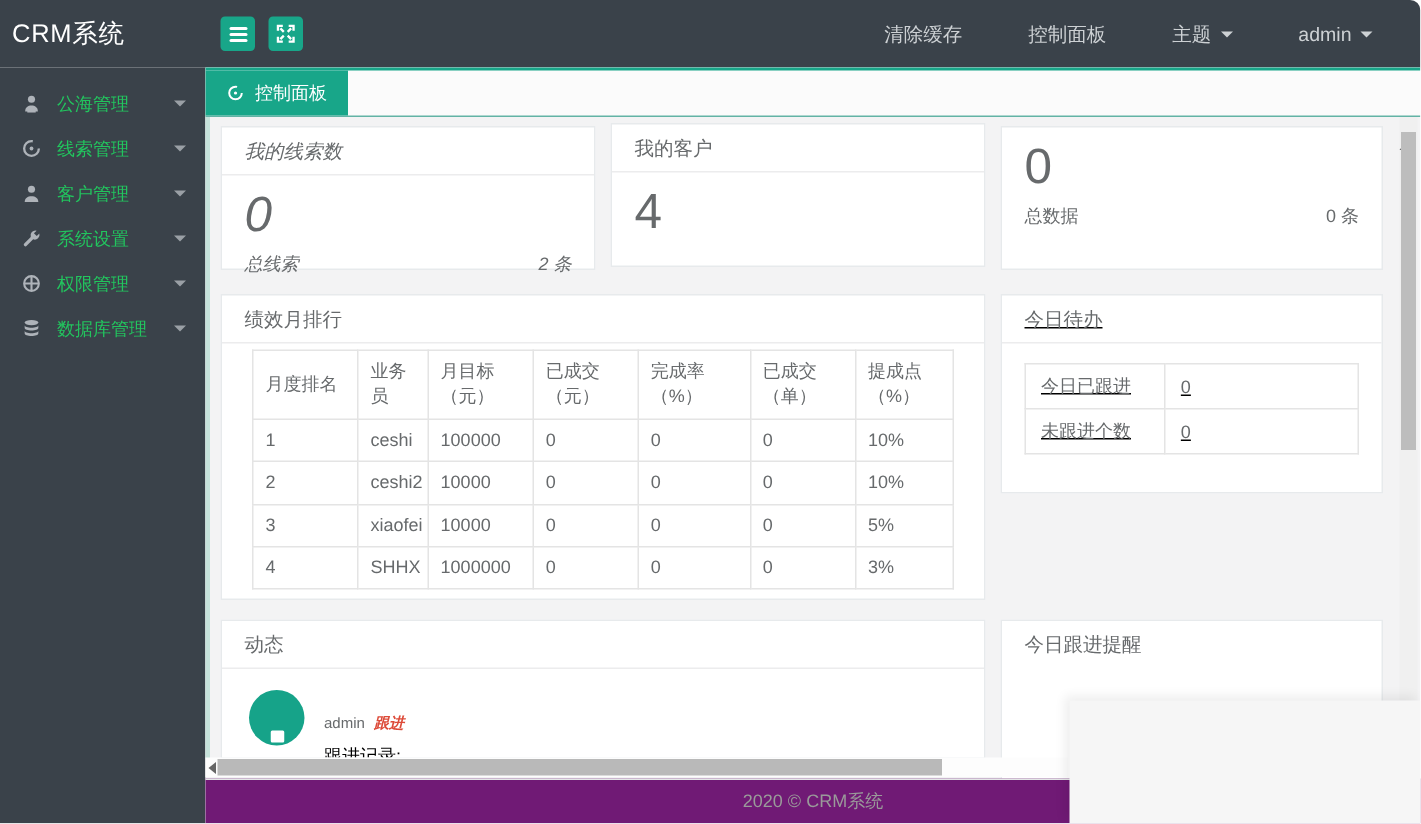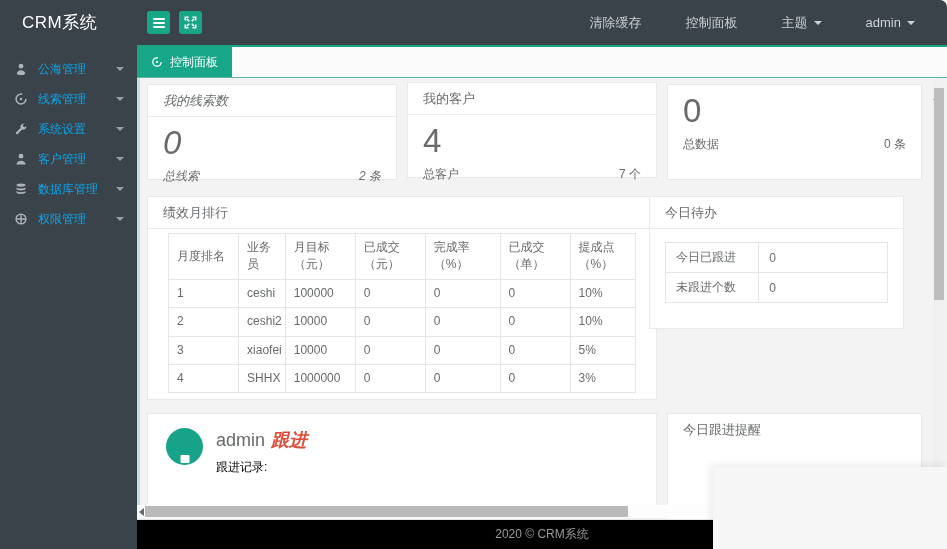--- a/index.html
+++ b/index.html
@@ -3,35 +3,35 @@
 <meta charset="utf-8">
 <style>
   * { margin:0; padding:0; box-sizing:border-box; }
   html,body { width:947px; height:549px; overflow:hidden; background:#fff;
     font-family:"Liberation Sans","DejaVu Sans",sans-serif; }
   #app { position:relative; width:947px; height:549px; overflow:hidden; background:#fff; }
 
   
   .navbar { position:absolute; top:0; left:0; right:0; height:45px; background:#3a424a;
     display:flex; align-items:center; border-top-right-radius:7px; }
-  .logo { width:137px; padding-left:22px; color:#ffffff; font-size:17px; font-weight:500; letter-spacing:.5px; }
+  .logo { width:137px; padding-left:8px; color:#ffffff; font-size:17px; font-weight:500; letter-spacing:.5px; }
   .nav-tools { display:flex; gap:9px; margin-left:10px; }
   .tool-btn { width:23px; height:23px; background:#18a689; border-radius:3px; border:none;
     display:flex; align-items:center; justify-content:center; cursor:pointer; color:#fff; }
   .hamburger { width:12px; height:10px; display:flex; flex-direction:column; justify-content:space-between; }
   .hamburger i { display:block; height:2px; background:#fff; border-radius:1px; }
   .nav-right { margin-left:auto; display:flex; align-items:center; gap:44px; padding-right:32px;
     color:#cdd1d4; font-size:13px; }
   .nav-link { display:flex; align-items:center; gap:6px; cursor:pointer; }
   .caret { width:0; height:0; border-left:4px solid transparent; border-right:4px solid transparent;
     border-top:4px solid #cdd1d4; display:inline-block; }
 
   
   .sidebar { position:absolute; top:45px; left:0; width:137px; bottom:0; background:#3a424a; padding-top:9px; }
-  .side-item { display:flex; align-items:center; height:30px; padding:0 13px; color:#0ea5e9;
+  .side-item { display:flex; align-items:center; height:30px; padding:0 13px; color:#22c55e;
     font-size:12px; cursor:pointer; }
   .side-item .ico { width:16px; height:16px; display:flex; align-items:center; justify-content:center; color:#aeb3b9; }
   .side-item .lbl { margin-left:9px; white-space:nowrap; }
   .side-item .caret { margin-left:auto; border-top-color:#9aa0a6; }
 
   
   .tabbar { position:absolute; left:137px; top:45px; right:0; height:33px; background:#fbfbfb;
     border-top:2px solid #18a689; border-bottom:1px solid #62b3a5; display:flex; }
   .tab { height:100%; background:#18a689; color:#fff; font-size:12px; display:inline-flex;
     align-items:center; gap:7px; padding:0 14px; cursor:pointer; }
@@ -49,49 +49,49 @@
   .card3 { left:530px; top:6px; width:255px; height:96px; }
   .stat-value { padding:7px 15px 0; font-size:33px; color:#676a6c; line-height:1.15; font-weight:400; }
   .stat-foot { display:flex; justify-content:space-between; padding:6px 15px 0; font-size:12px; color:#676a6c; }
 
   .perf { left:10px; top:118px; width:510px; height:204px; }
   .perf table { margin:4px 20px 0; width:calc(100% - 40px); border-collapse:collapse; table-layout:fixed; }
   .perf th,.perf td { border:1px solid #e4e4e4; font-size:12px; color:#676a6c; font-weight:400;
     padding:5px 8px; text-align:left; vertical-align:middle; line-height:1.45; }
   .perf td { height:28px; }
 
-  .todo { left:512px; top:118px; width:255px; height:133px; }
+  .todo { left:530px; top:118px; width:255px; height:133px;text-decoration:underline; }
   .todo table { margin:13px 15px 0; width:calc(100% - 30px); border-collapse:collapse; table-layout:fixed; }
   .todo td { border:1px solid #e4e4e4; font-size:12px; color:#676a6c; padding:6px 10px; height:27px; }
 
   .activity { left:10px; top:335px; width:510px; height:93px; overflow:hidden; }
   .activity-body { display:flex; gap:13px; padding:14px 18px; }
   .avatar { width:37px; height:37px; border-radius:50%; background:#16a389; position:relative; flex:0 0 37px; }
   .avatar::after { content:""; position:absolute; left:50%; bottom:2px; transform:translateX(-50%);
     width:9px; height:8px; background:#fff; border-radius:1px; }
-  .act-line1 { font-size:18px; color:#676a6c; }
+  .act-line1 { font-size:10px; color:#676a6c;margin-top:15px; }
   .act-action { color:#dd4b39; font-style:italic; font-weight:bold; margin-left:6px; }
   .act-line2 { margin-top:7px; font-size:12px; color:#000000; }
 
   .reminder { left:530px; top:335px; width:255px; height:120px; }
   .reminder .panel-title { border-bottom:none; }
 
   
   .hscroll { position:absolute; left:0; top:427px; width:575px; height:13px; background:#fdfdfd;
     display:flex; align-items:center; }
   .hscroll .arrow-left { width:0; height:0; border-top:4px solid transparent; border-bottom:4px solid transparent;
     border-right:5px solid #666; margin-left:2px; cursor:pointer; }
   .hscroll .thumb { position:absolute; left:8px; top:1px; width:483px; height:11px; background:#b9b9b9; cursor:grab; }
 
   .vscroll { position:absolute; left:796px; top:0; width:12px; height:389px; background:#f0f0f0; }
   .vscroll .arrow-up { width:0; height:0; border-left:4px solid transparent; border-right:4px solid transparent;
     border-bottom:5px solid #666; margin:3px auto 0; cursor:pointer; }
   .vscroll .thumb { position:absolute; left:1px; top:10px; width:10px; height:212px; background:#bdbdbd; cursor:grab; }
 
-  .footer { position:absolute; left:0; top:441px; right:0; height:30px; background:#000000;
+  .footer { position:absolute; left:0; top:441px; right:0; height:30px; background:#701a75;
     border-top:1px solid #e4e6e7; text-align:center; line-height:29px; font-size:12px; color:#9a9a9a; }
 
   .overlay-popup { position:absolute; left:713px; top:467px; right:0; bottom:0; background:#f6f6f6;
     box-shadow:-3px -3px 7px rgba(0,0,0,0.07); }
 
   svg { display:block; }
 </style>
 </head>
 <body>
 
@@ -148,55 +148,55 @@
             <circle cx="10" cy="10" r="7" stroke-dasharray="34 10"></circle>
             <circle cx="10" cy="10" r="1.8" fill="currentColor" stroke="none"></circle>
           </svg>
       </span>
       <span class="lbl">线索管理</span>
       <span class="caret"></span>
     </div>
     <div class="side-item">
       <span class="ico">
         <svg width="14" height="14" viewBox="0 0 20 20" fill="currentColor">
-            <path d="M17.5 5.2a4.6 4.6 0 0 1-5.9 5.6l-6.2 6.2a1.6 1.6 0 0 1-2.3-2.3l6.2-6.2a4.6 4.6 0 0 1 5.6-5.9L12.3 5l2.7 2.7z"></path>
-          </svg>
-      </span>
-      <span class="lbl">系统设置</span>
-      <span class="caret"></span>
-    </div>
-    <div class="side-item">
-      <span class="ico">
-        <svg width="14" height="14" viewBox="0 0 20 20" fill="currentColor">
             <circle cx="10" cy="6" r="3.4"></circle>
             <path d="M3.5 18c0-3.6 2.9-5.5 6.5-5.5s6.5 1.9 6.5 5.5z"></path>
           </svg>
       </span>
       <span class="lbl">客户管理</span>
+      <span class="caret"></span>
+    </div>
+    <div class="side-item">
+      <span class="ico">
+        <svg width="14" height="14" viewBox="0 0 20 20" fill="currentColor">
+            <path d="M17.5 5.2a4.6 4.6 0 0 1-5.9 5.6l-6.2 6.2a1.6 1.6 0 0 1-2.3-2.3l6.2-6.2a4.6 4.6 0 0 1 5.6-5.9L12.3 5l2.7 2.7z"></path>
+          </svg>
+      </span>
+      <span class="lbl">系统设置</span>
+      <span class="caret"></span>
+    </div>
+    <div class="side-item">
+      <span class="ico">
+        <svg width="14" height="14" viewBox="0 0 20 20" fill="none" stroke="currentColor" stroke-width="2">
+            <circle cx="10" cy="10" r="7"></circle>
+            <path d="M10 3v14M3 10h14"></path>
+          </svg>
+      </span>
+      <span class="lbl">权限管理</span>
       <span class="caret"></span>
     </div>
     <div class="side-item">
       <span class="ico">
         <svg width="14" height="14" viewBox="0 0 20 20" fill="currentColor">
             <ellipse cx="10" cy="4.4" rx="6.5" ry="2.4"></ellipse>
             <path d="M3.5 7c0 1.3 2.9 2.4 6.5 2.4s6.5-1.1 6.5-2.4v2.6c0 1.3-2.9 2.4-6.5 2.4S3.5 10.9 3.5 9.6z"></path>
             <path d="M3.5 12.2c0 1.3 2.9 2.4 6.5 2.4s6.5-1.1 6.5-2.4v2.6c0 1.3-2.9 2.4-6.5 2.4s-6.5-1.1-6.5-2.4z"></path>
           </svg>
       </span>
       <span class="lbl">数据库管理</span>
-      <span class="caret"></span>
-    </div>
-    <div class="side-item">
-      <span class="ico">
-        <svg width="14" height="14" viewBox="0 0 20 20" fill="none" stroke="currentColor" stroke-width="2">
-            <circle cx="10" cy="10" r="7"></circle>
-            <path d="M10 3v14M3 10h14"></path>
-          </svg>
-      </span>
-      <span class="lbl">权限管理</span>
       <span class="caret"></span>
     </div>
   </div>
 
   <div class="tabbar">
     <div class="tab">
       <span>
         <svg width="12" height="12" viewBox="0 0 20 20" fill="none" stroke="#fff" stroke-width="2.2">
             <circle cx="10" cy="10" r="7" stroke-dasharray="34 10"></circle>
             <circle cx="10" cy="10" r="1.8" fill="#fff" stroke="none"></circle>
@@ -213,24 +213,20 @@
       <div class="panel-title">我的线索数</div>
       <div class="stat-value">0</div>
       <div class="stat-foot">
         <span>总线索</span>
         <span>2 条</span>
       </div>
     </div>
     <div class="panel card2">
       <div class="panel-title">我的客户</div>
       <div class="stat-value">4</div>
-      <div class="stat-foot">
-        <span>总客户</span>
-        <span>7 个</span>
-      </div>
     </div>
     <div class="panel card3">
       <div class="stat-value">0</div>
       <div class="stat-foot">
         <span>总数据</span>
         <span>0 条</span>
       </div>
     </div>
 
     <div class="panel perf">
@@ -311,20 +307,21 @@
             </tr>
             <tr>
               <td>未跟进个数</td>
               <td>0</td>
             </tr>
           </tbody>
       </table>
     </div>
 
     <div class="panel activity">
+      <div class="panel-title">动态</div>
       <div class="activity-body">
         <div class="avatar"></div>
         <div>
           <div class="act-line1">
             <span>admin</span><span class="act-action">跟进</span>
           </div>
           <div class="act-line2">跟进记录:</div>
 
         </div>
       </div>

